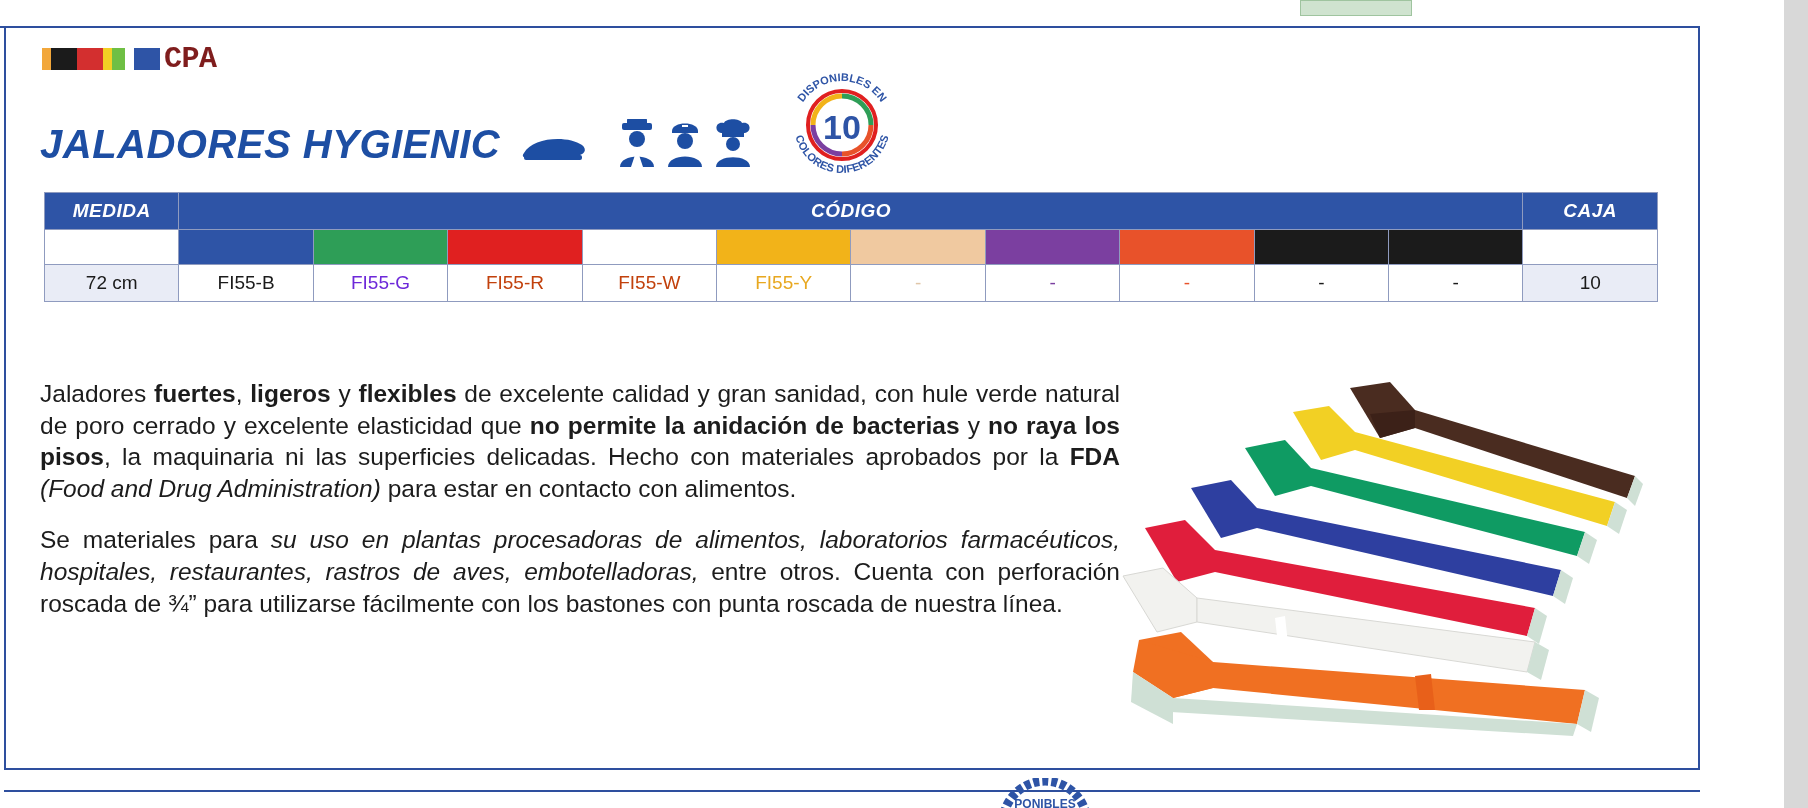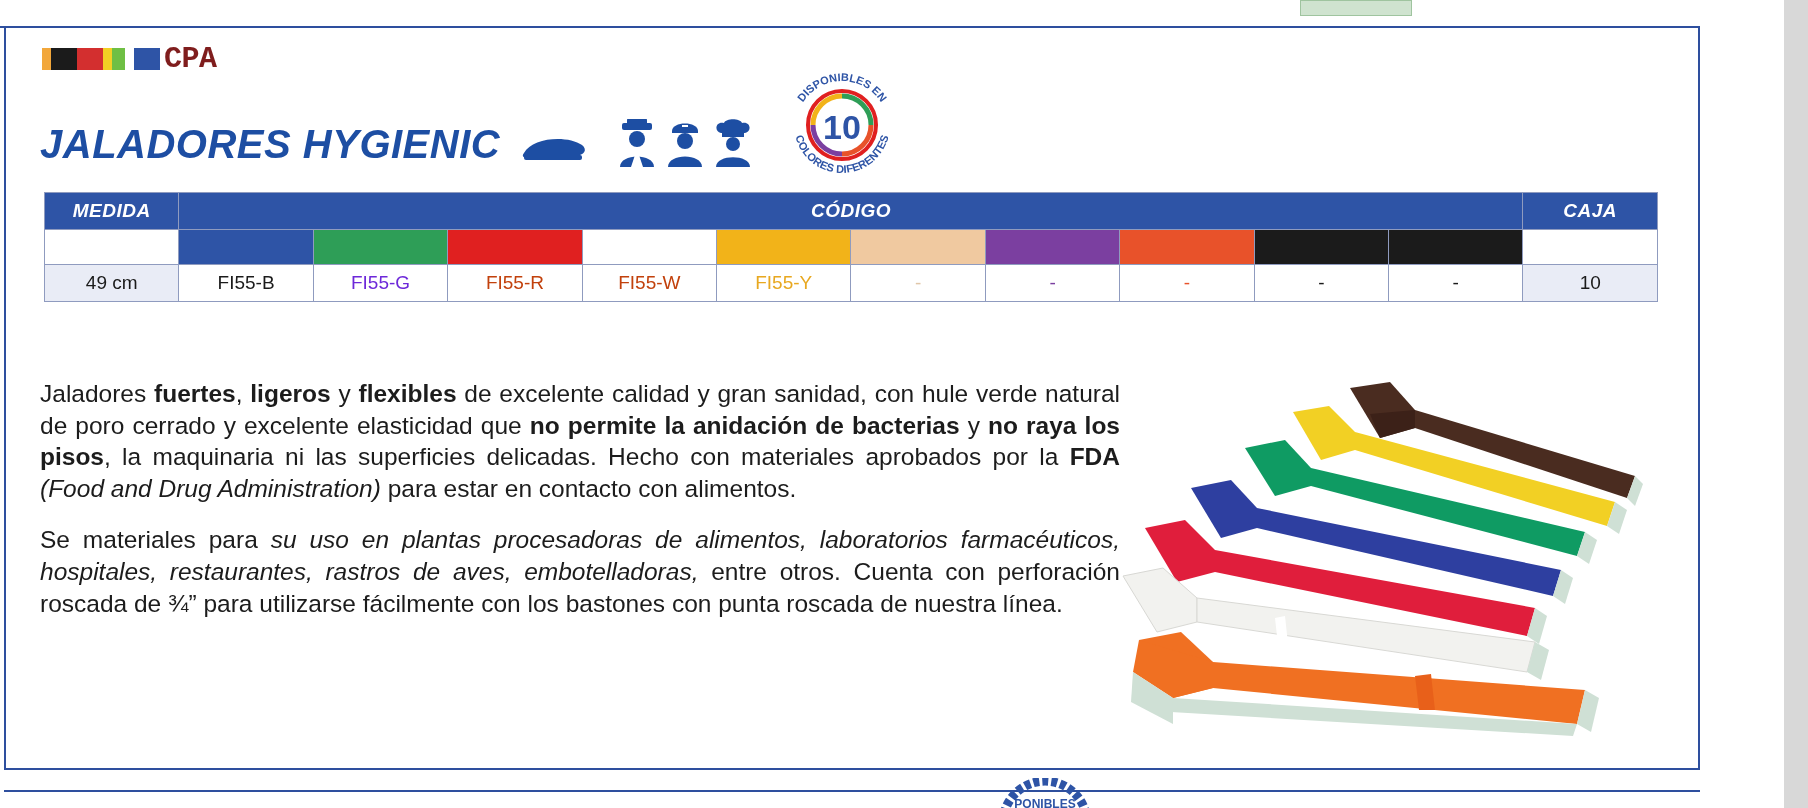--- a/index.html
+++ b/index.html
@@ -330,21 +330,21 @@
           <td style="background:#f0c9a0"></td>
           <td style="background:#7b3fa0"></td>
           <td style="background:#e8522a"></td>
           <td style="background:#1b1b1b"></td>
           <td style="background:#1b1b1b"></td>
           <td style="background:#ffffff"></td>
         </tr>
       </thead>
       <tbody>
         <tr>
-          <td class="measure">49 cm</td>
+          <td class="measure">72 cm</td>
           <td class="code" style="color:#1b1b1b">FI55-B</td>
           <td class="code" style="color:#6d28d9">FI55-G</td>
           <td class="code" style="color:#c2410c">FI55-R</td>
           <td class="code" style="color:#c2410c">FI55-W</td>
           <td class="code" style="color:#e8a820">FI55-Y</td>
           <td class="code" style="color:#e0c6a8">-</td>
           <td class="code" style="color:#7b3fa0">-</td>
           <td class="code" style="color:#e8522a">-</td>
           <td class="code" style="color:#1b1b1b">-</td>
           <td class="code" style="color:#1b1b1b">-</td>

